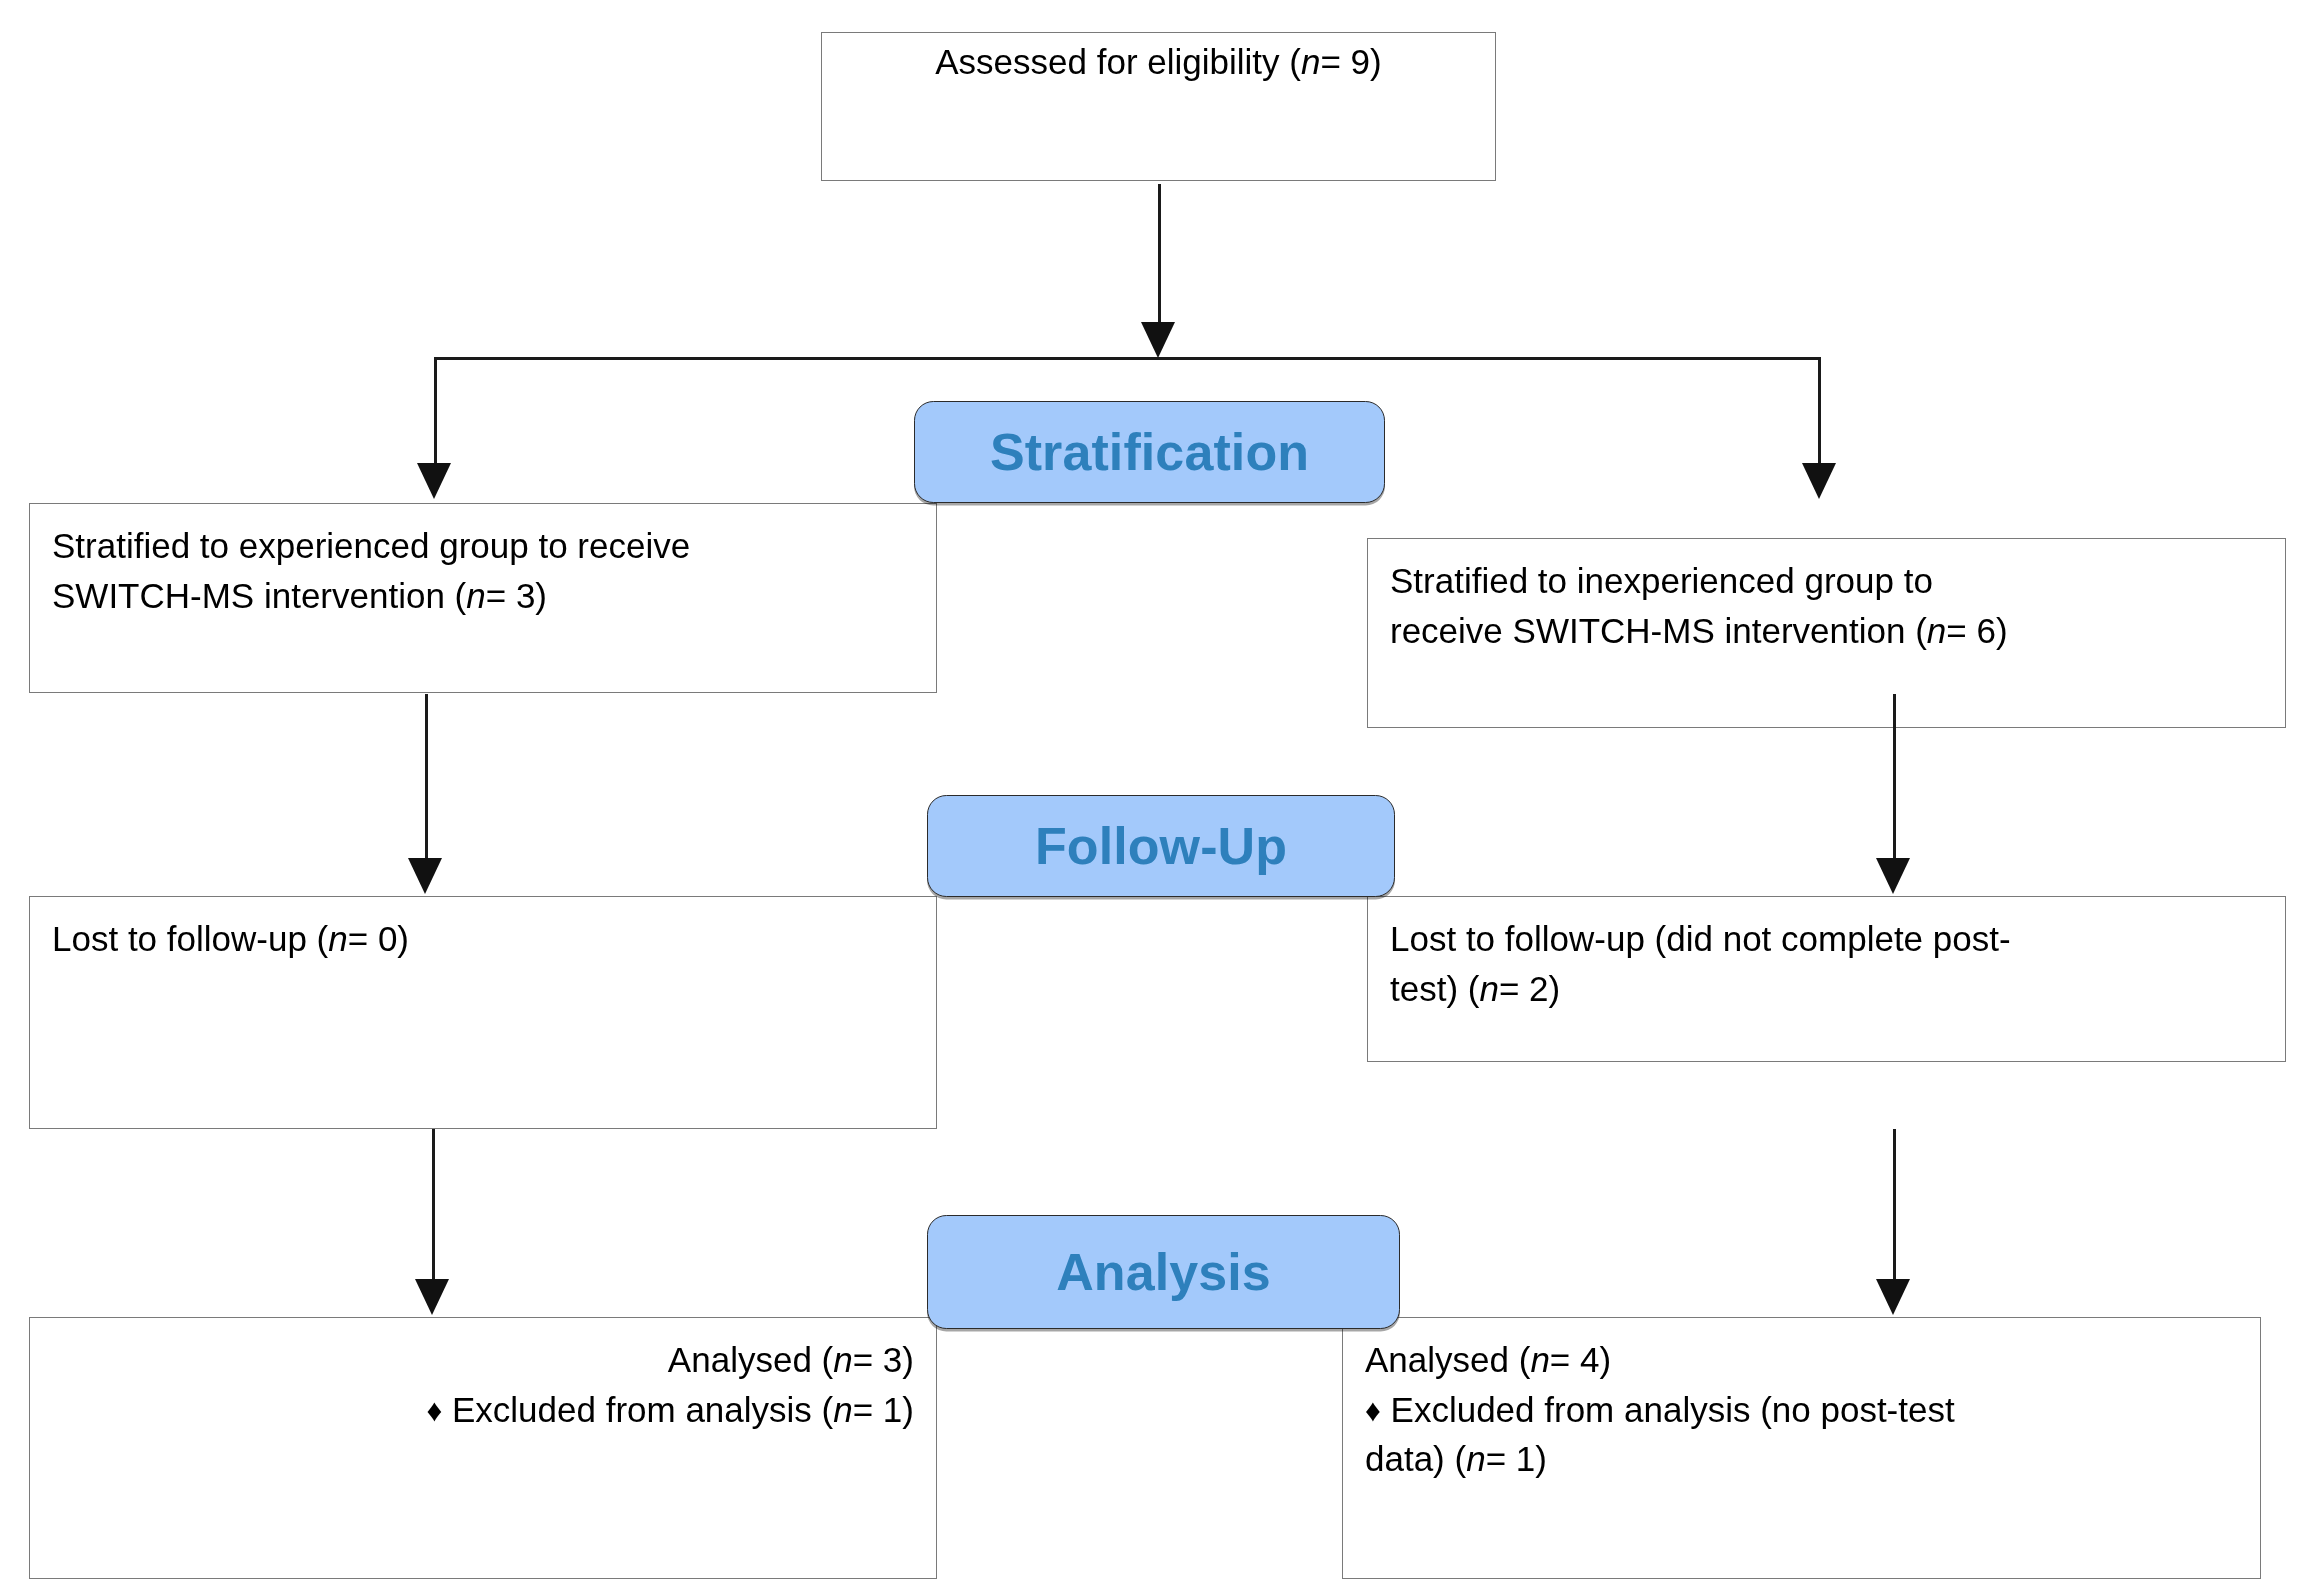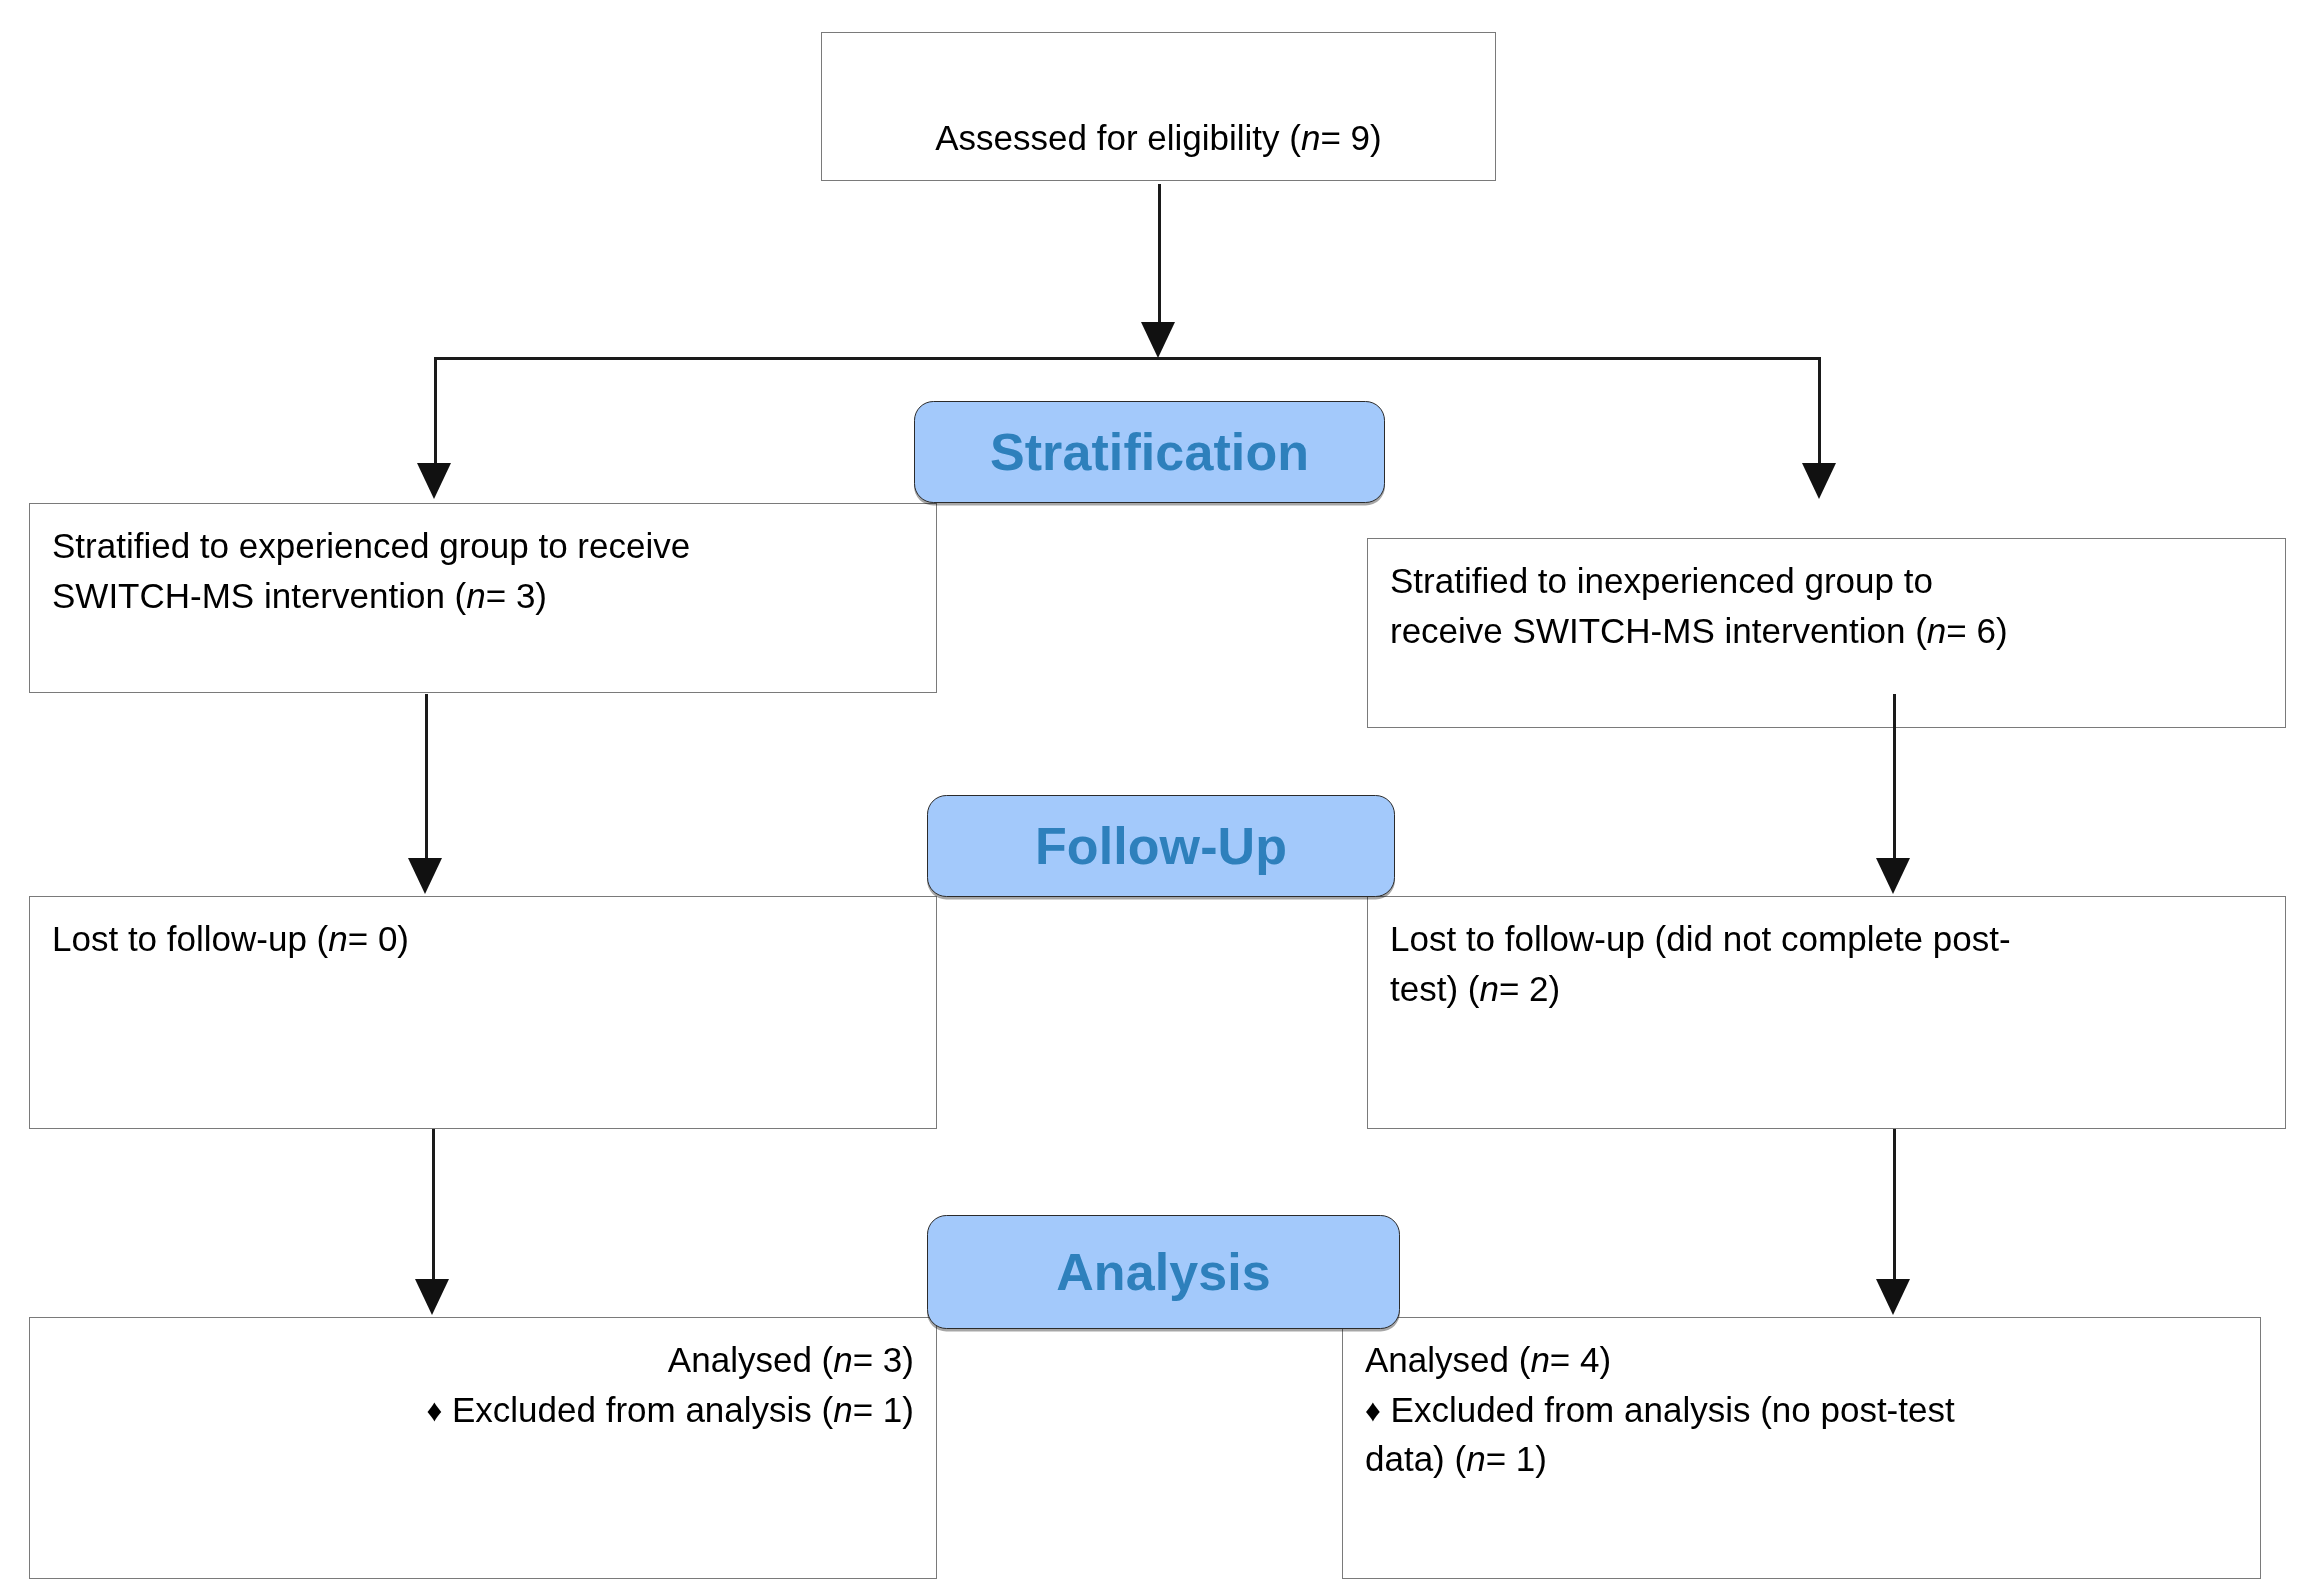--- a/index.html
+++ b/index.html
@@ -54,21 +54,21 @@
     border-right:17px solid transparent;
     border-top:36px solid #111111;
   }
   .bullet{ font-size:31px; vertical-align:1.3px; }
 </style>
 </head>
 <body>
 
 <div id="stage">
 
-  <div class="box" style="left:821px; top:32px; width:675px; height:149px; display:flex; align-items:flex-end; justify-content:center; padding:17px;">
+  <div class="box" style="left:821px; top:32px; width:675px; height:149px; display:flex; align-items:flex-start; justify-content:center; padding:4px;">
     <span class="line"><span>Assessed for eligibility (</span><i>n</i><span>= 9)</span></span>
   </div>
 
   <div class="vline" style="left:1158px; top:184px; height:154px;"></div>
   <div class="arrowhead" style="left:1141px; top:322px;"></div>
 
   <div class="hline" style="left:436px; top:357px; width:1385px;"></div>
 
   <div class="vline" style="left:434px; top:357px; height:110px;"></div>
   <div class="arrowhead" style="left:417px; top:463px;"></div>
@@ -97,21 +97,21 @@
   <div class="arrowhead" style="left:1876px; top:858px;"></div>
 
   <div class="stage-label" style="left:927px; top:795px; width:468px; height:102px;">
     <span>Follow-Up</span>
   </div>
 
   <div class="box" style="left:29px; top:896px; width:908px; height:233px;">
     <span class="line"><span>Lost to follow-up (</span><i>n</i><span>= 0)</span></span>
   </div>
 
-  <div class="box" style="left:1367px; top:896px; width:919px; height:233px;">
+  <div class="box" style="left:1367px; top:896px; width:919px; height:166px;">
     <span class="line">Lost to follow-up (did not complete post-</span>
     <span class="line"><span>test) (</span><i>n</i><span>= 2)</span></span>
   </div>
 
   <div class="vline" style="left:432px; top:1129px; height:152px;"></div>
   <div class="arrowhead" style="left:415px; top:1279px;"></div>
 
   <div class="vline" style="left:1893px; top:1129px; height:152px;"></div>
   <div class="arrowhead" style="left:1876px; top:1279px;"></div>
 

